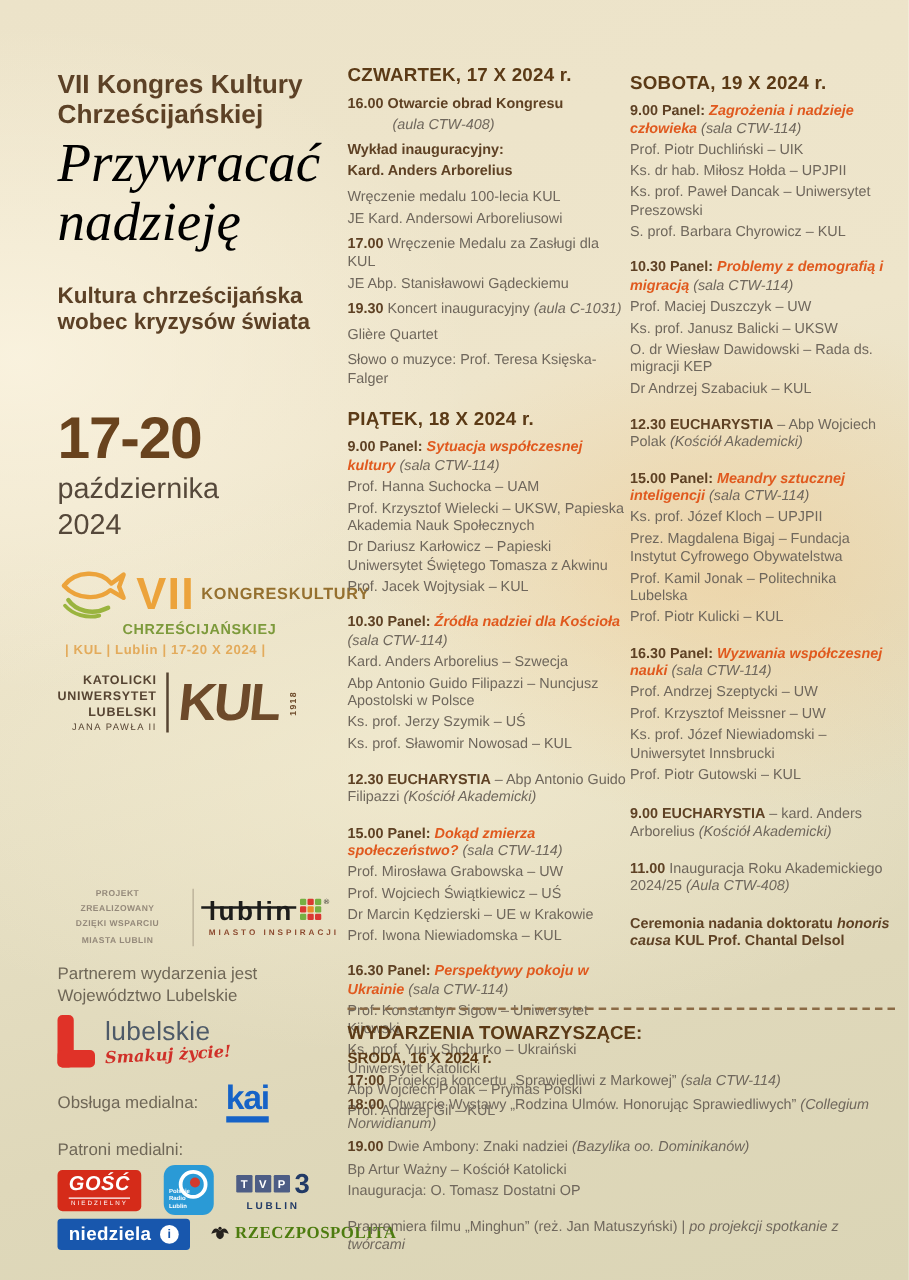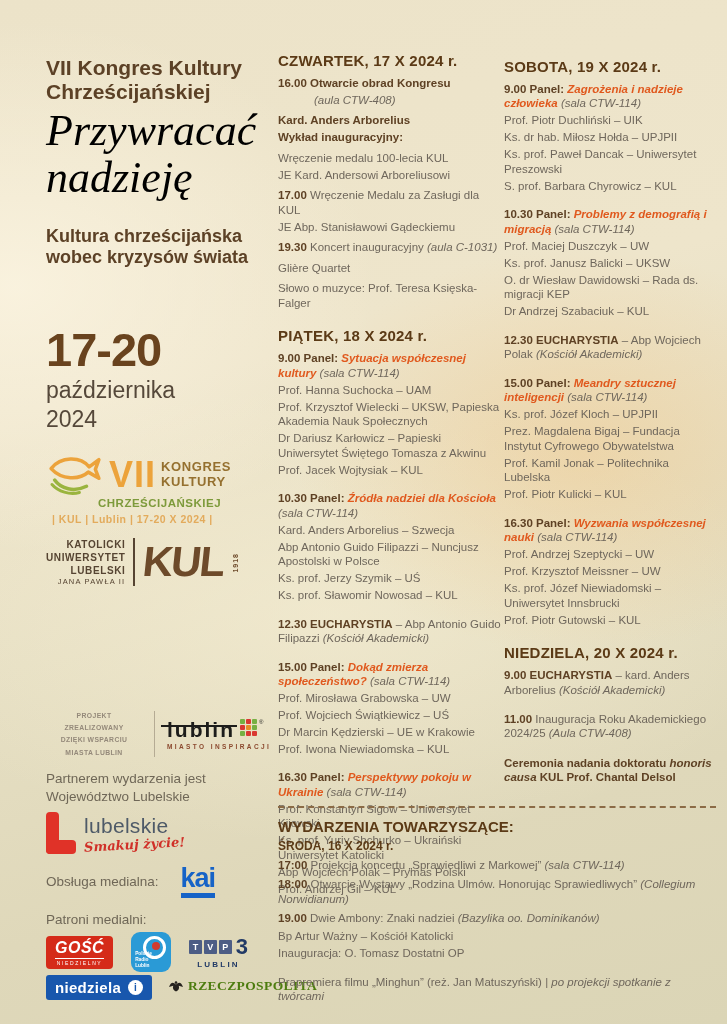--- a/index.html
+++ b/index.html
@@ -19,21 +19,21 @@
   .main-title{position:absolute;top:108px;left:0;width:225px;font-family:"Liberation Serif",serif;font-style:italic;font-weight:400;font-size:44px;line-height:1.06;color:#000000;margin:0;}
   .subtitle{position:absolute;top:226px;left:0;width:215px;font-size:18px;font-weight:700;color:#5c4126;line-height:1.18;margin:0;}
   .date-block{position:absolute;top:326px;left:0;line-height:1.0;}
   .date-range{font-size:47px;font-weight:800;color:#69431e;letter-spacing:-1px;}
   .date-month{font-size:23px;color:#55483a;margin-top:6px;}
   .date-year{font-size:23px;color:#55483a;margin-top:6px;}
   
   .congress-logo{position:absolute;top:450px;left:0;width:220px;}
   .cl-row{display:flex;align-items:center;gap:5px;}
   .cl-numeral{font-size:36px;font-weight:700;color:#eca33b;line-height:0.9;letter-spacing:1px;}
-  .cl-stack{display:flex;flex-direction:column;font-size:13px;font-weight:700;color:#95702f;letter-spacing:0.6px;line-height:1.15;}
+  .cl-stack{display:flex;flex-direction:row;font-size:13px;font-weight:700;color:#95702f;letter-spacing:0.6px;line-height:1.15;}
   .cl-line3{font-size:11.5px;font-weight:700;color:#7d9a3b;letter-spacing:0.5px;margin:-3px 0 0 52px;}
   .cl-tagline{font-size:10.5px;font-weight:600;color:#e3ab5c;letter-spacing:0.5px;margin:4px 0 0 6px;}
   
   .kul-logo{position:absolute;top:538px;left:0;display:flex;align-items:center;gap:8px;}
   .kul-lines{text-align:right;color:#564432;font-weight:700;font-size:10px;line-height:1.3;letter-spacing:0.6px;}
   .kul-line4{font-size:7.5px;font-weight:400;letter-spacing:1.2px;}
   .kul-divider{width:2px;height:48px;background:#564432;}
   .kul-acronym{font-size:42px;font-weight:800;color:#6d4a2a;letter-spacing:-2px;transform:skewX(-6deg);line-height:1;}
   .kul-year{writing-mode:vertical-rl;transform:rotate(180deg);font-size:7px;color:#6d4a2a;font-weight:700;letter-spacing:1px;}
   
@@ -236,22 +236,22 @@
 </aside>
 
 <main id="col-middle">
     <section class="day day-czwartek">
       <h2 class="day-header">CZWARTEK, 17 X 2024 r.</h2>
       <div class="block">
         <p class="line"><span class="seg-b">16.00 Otwarcie obrad Kongresu</span></p>
         <p class="line"><span class="seg-iind">(aula CTW-408)</span></p>
       </div>
       <div class="block">
+        <p class="line"><span class="seg-b">Wykład inauguracyjny:</span></p>
         <p class="line"><span class="seg-b">Kard. Anders Arborelius</span></p>
-        <p class="line"><span class="seg-b">Wykład inauguracyjny:</span></p>
       </div>
       <div class="block">
         <p class="line"><span class="seg-n">Wręczenie medalu 100-lecia KUL</span></p>
         <p class="line"><span class="seg-n">JE Kard. Andersowi Arboreliusowi</span></p>
       </div>
       <div class="block">
         <p class="line"><span class="seg-b">17.00 </span><span class="seg-n">Wręczenie Medalu za Zasługi dla KUL</span></p>
         <p class="line"><span class="seg-n">JE Abp. Stanisławowi Gądeckiemu</span></p>
       </div>
       <div class="block">
@@ -328,21 +328,20 @@
       </div>
       <div class="block">
         <p class="line"><span class="seg-b">16.30 Panel: </span><span class="seg-t">Wyzwania współczesnej nauki </span><span class="seg-i">(sala CTW-114)</span></p>
         <p class="line"><span class="seg-n">Prof. Andrzej Szeptycki – UW</span></p>
         <p class="line"><span class="seg-n">Prof. Krzysztof Meissner – UW</span></p>
         <p class="line"><span class="seg-n">Ks. prof. Józef Niewiadomski – Uniwersytet Innsbrucki</span></p>
         <p class="line"><span class="seg-n">Prof. Piotr Gutowski – KUL</span></p>
       </div>
     </section>
     <section class="day day-niedziela">
-      <h2 class="day-header">NIEDZIELA, 20 X 2024 r.</h2>
       <div class="block">
         <p class="line"><span class="seg-b">9.00 EUCHARYSTIA</span><span class="seg-n"> – kard. Anders Arborelius </span><span class="seg-i">(Kościół Akademicki)</span></p>
       </div>
       <div class="block">
         <p class="line"><span class="seg-b">11.00 </span><span class="seg-n">Inauguracja Roku Akademickiego 2024/25 </span><span class="seg-i">(Aula CTW-408)</span></p>
       </div>
       <div class="block">
         <p class="line"><span class="seg-b">Ceremonia nadania doktoratu </span><span class="seg-bi">honoris causa</span><span class="seg-b"> KUL Prof. Chantal Delsol</span></p>
       </div>
     </section>

